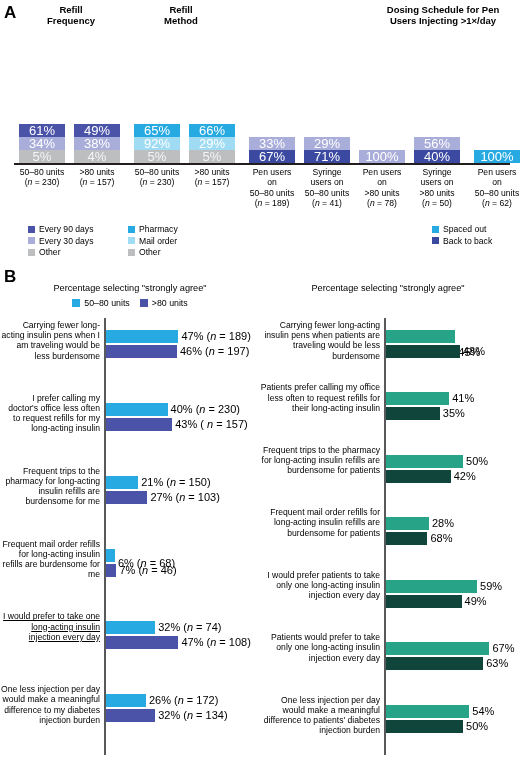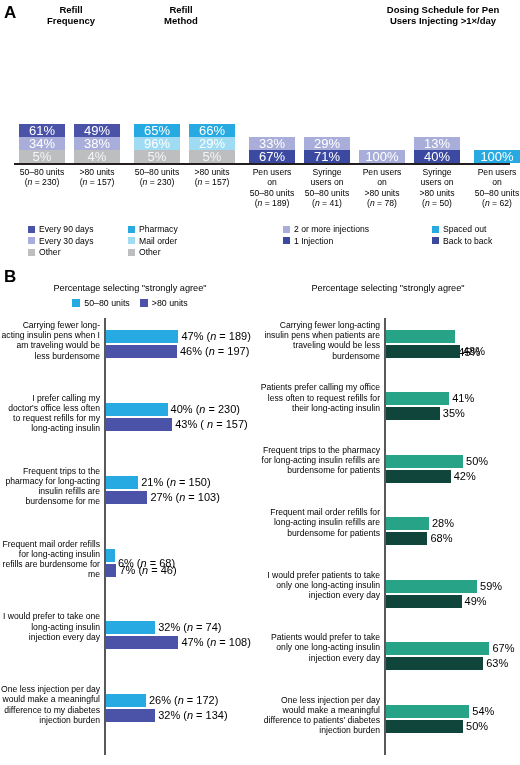--- a/index.html
+++ b/index.html
@@ -85,21 +85,21 @@
             <span>4%</span>
           </div>
         </div>
       </div>
       <div class="a-col" style="left: 134px;">
         <div class="stack">
           <div class="seg" style="height: 65%; background: rgb(39, 170, 225);">
             <span>65%</span>
           </div>
           <div class="seg" style="height: 30%; background: rgb(159, 220, 244);">
-            <span>96%</span>
+            <span>92%</span>
           </div>
           <div class="seg lightlabel" style="height: 5%; background: rgb(188, 190, 192);">
             <span>5%</span>
           </div>
         </div>
       </div>
       <div class="a-col" style="left: 189px;">
         <div class="stack">
           <div class="seg" style="height: 66%; background: rgb(39, 170, 225);">
             <span>66%</span>
@@ -135,21 +135,21 @@
       <div class="a-col" style="left: 359px;">
         <div class="stack">
           <div class="seg" style="height: 100%; background: rgb(169, 173, 217);">
             <span>100%</span>
           </div>
         </div>
       </div>
       <div class="a-col" style="left: 414px;">
         <div class="stack">
           <div class="seg" style="height: 60%; background: rgb(169, 173, 217);">
-            <span>13%</span>
+            <span>56%</span>
           </div>
           <div class="seg" style="height: 40%; background: rgb(59, 74, 160);">
             <span>40%</span>
           </div>
         </div>
       </div>
       <div class="a-col" style="left: 474px;">
         <div class="stack">
           <div class="seg" style="height: 100%; background: rgb(39, 170, 225);">
             <span>100%</span>
@@ -191,30 +191,20 @@
       </div>
       <div class="row">
         <span class="sw" style="background:#9fdcf4"></span>
         <span>Mail order</span>
       </div>
       <div class="row">
         <span class="sw" style="background:#bcbec0"></span>
         <span>Other</span>
       </div>
     </div>
-  <div class="legend" id="legA2" style="left:283px;top:224px;">
-      <div class="row">
-        <span class="sw" style="background:#a9add9"></span>
-        <span>2 or more injections</span>
-      </div>
-      <div class="row">
-        <span class="sw" style="background:#3b4aa0"></span>
-        <span>1 Injection</span>
-      </div>
-    </div>
   <div class="legend" id="legA3" style="left:432px;top:224px;">
       <div class="row">
         <span class="sw" style="background:#27aae1"></span>
         <span>Spaced out</span>
       </div>
       <div class="row">
         <span class="sw" style="background:#3b4aa0"></span>
         <span>Back to back</span>
       </div>
     </div>
@@ -259,21 +249,21 @@
           <div class="b-val" style="left: 150.45px; top: 27px;">27% (<i>n</i> = 103)</div>
         </div>
         <div class="b-item" style="top: 218.5px;">
           <div class="b-label" style="top: 2px;">Frequent mail order refills for long-acting insulin refills are burdensome for me</div>
           <div class="b-bar" style="left: 105.6px; top: 12px; width: 9.3px; background: rgb(39, 170, 225);"></div>
           <div class="b-val" style="left: 117.9px; top: 20px;">6% (<i>n</i> = 68)</div>
           <div class="b-bar" style="left: 105.6px; top: 27px; width: 10.85px; background: rgb(74, 83, 168);"></div>
           <div class="b-val" style="left: 119.45px; top: 27px;">7% (<i>n</i> = 46)</div>
         </div>
         <div class="b-item" style="top: 291.333px;">
-          <div class="b-label" style="top: 2px;">I would prefer to take one long-acting insulin injection every day</div>
+          <div class="b-label" style="top: 2px; text-decoration: underline;">I would prefer to take one long-acting insulin injection every day</div>
           <div class="b-bar" style="left: 105.6px; top: 12px; width: 49.6px; background: rgb(39, 170, 225);"></div>
           <div class="b-val" style="left: 158.2px; top: 12px;">32% (<i>n</i> = 74)</div>
           <div class="b-bar" style="left: 105.6px; top: 27px; width: 72.85px; background: rgb(74, 83, 168);"></div>
           <div class="b-val" style="left: 181.45px; top: 27px;">47% (<i>n</i> = 108)</div>
         </div>
         <div class="b-item" style="top: 364.167px;">
           <div class="b-label" style="top: 2px;">One less injection per day would make a meaningful difference to my diabetes injection burden</div>
           <div class="b-bar" style="left: 105.6px; top: 12px; width: 40.3px; background: rgb(39, 170, 225);"></div>
           <div class="b-val" style="left: 148.9px; top: 12px;">26% (<i>n</i> = 172)</div>
           <div class="b-bar" style="left: 105.6px; top: 27px; width: 49.6px; background: rgb(74, 83, 168);"></div>

